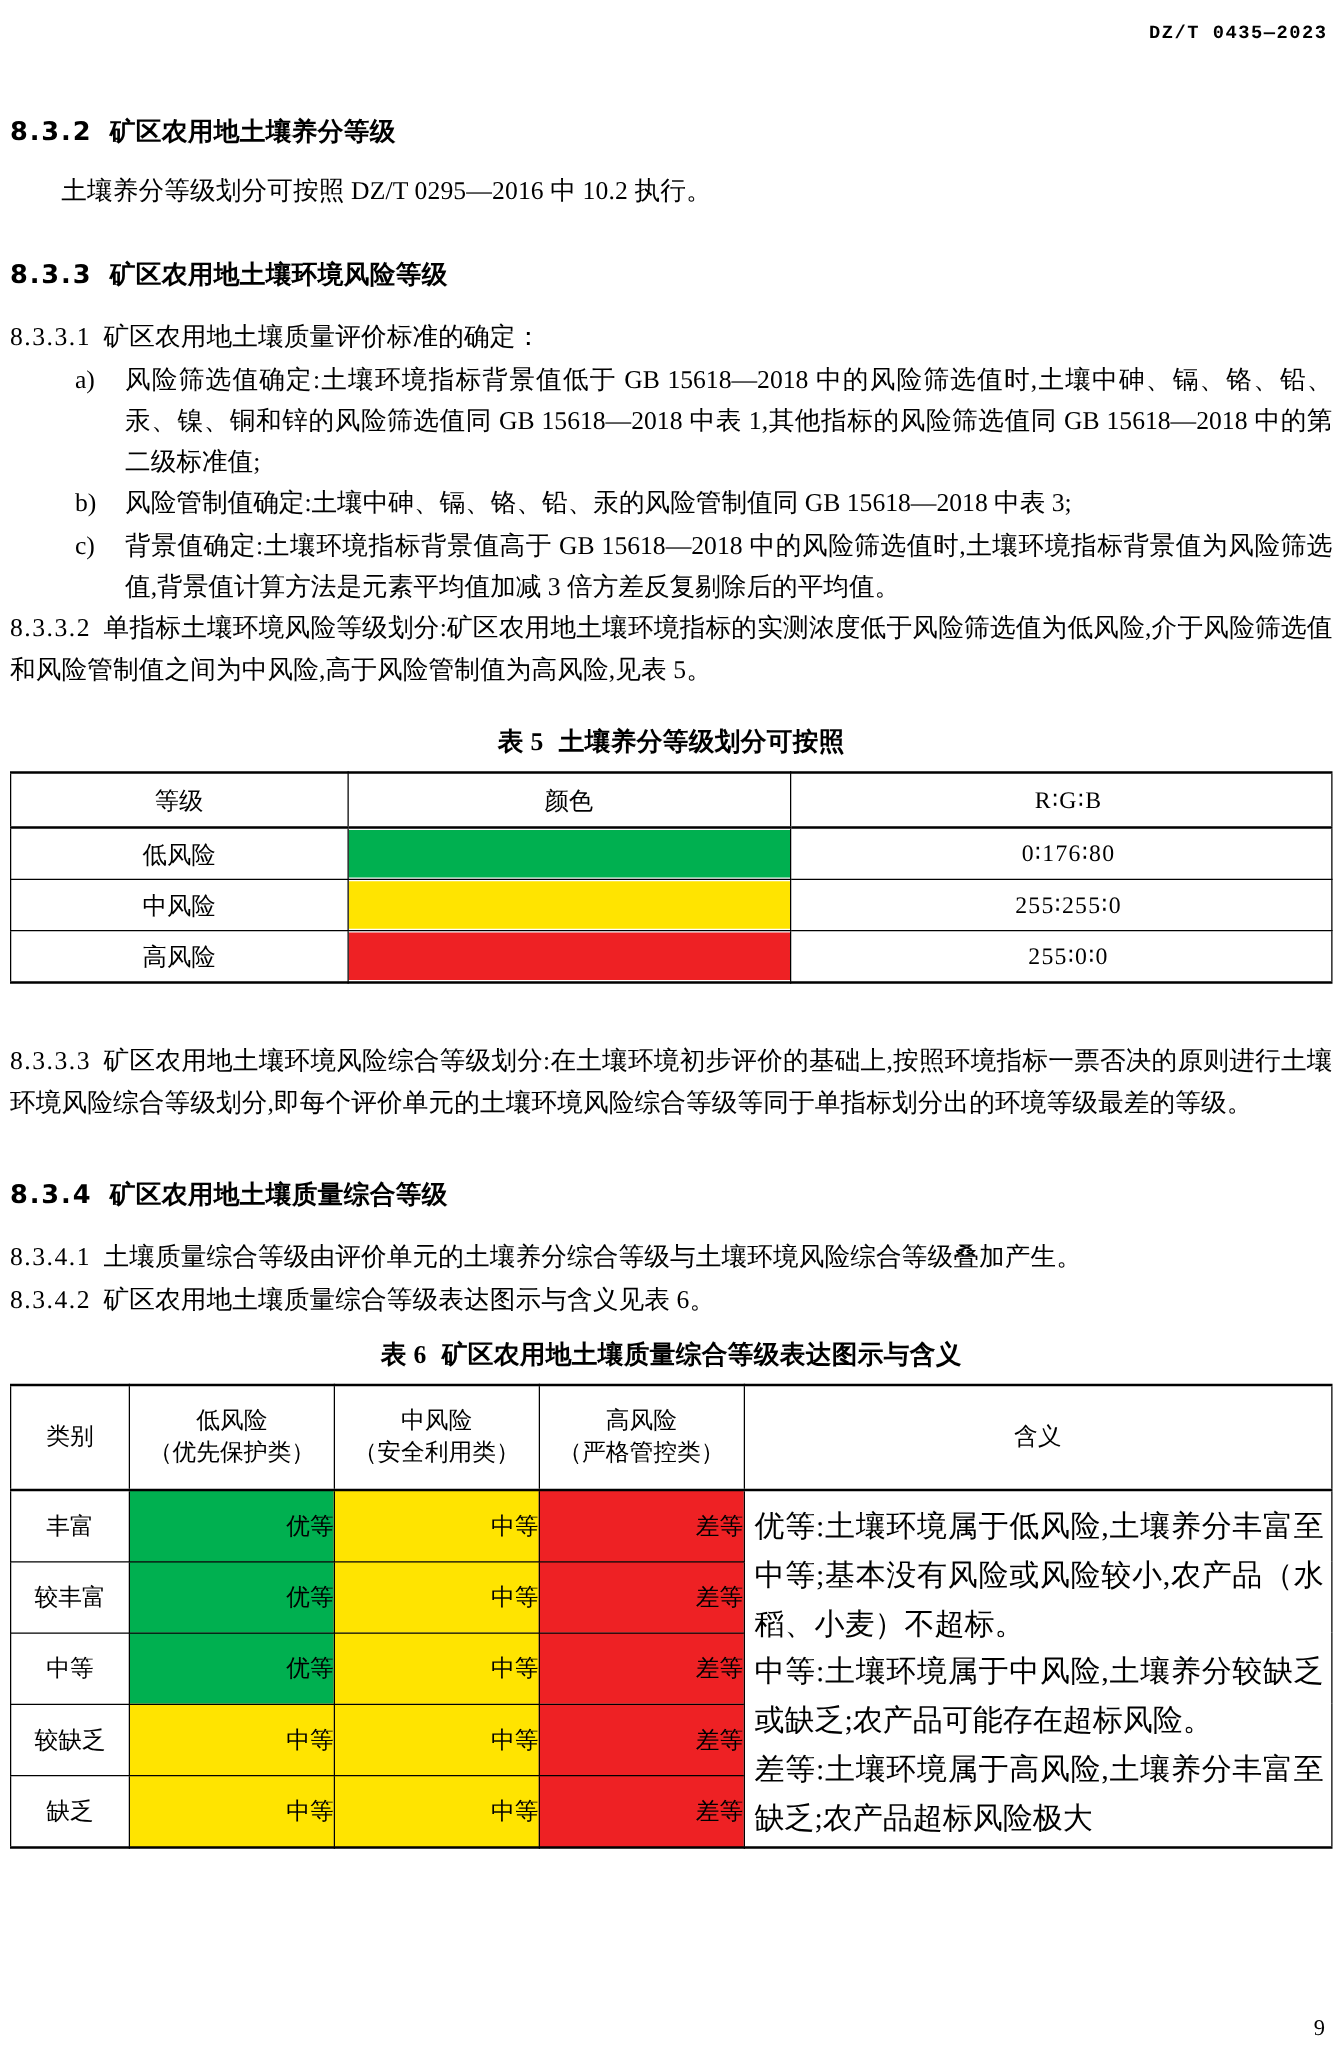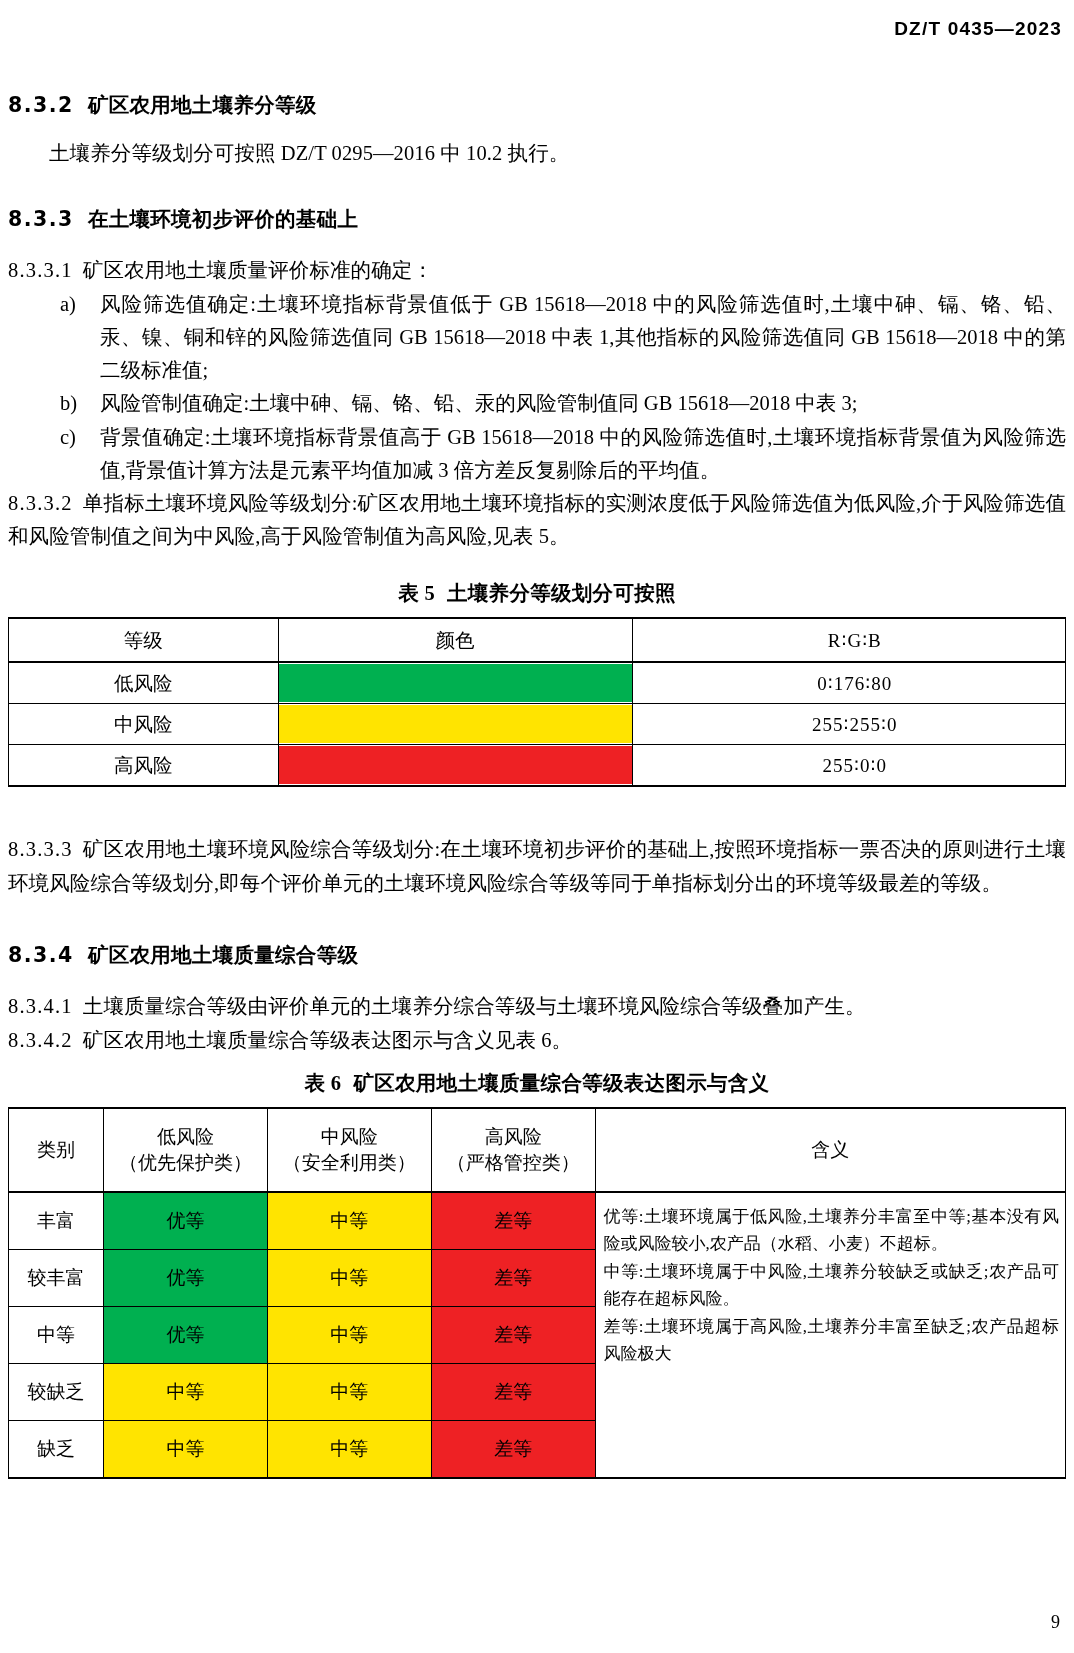--- a/index.html
+++ b/index.html
@@ -21,23 +21,23 @@
     height: 1653px;
     box-sizing: border-box;
     padding: 0;
   }
 
   
   .header {
     position: absolute;
     top: 18px;
     right: 12px;
-    font-family: Liberation Sans, sans-serif;
+    font-family: Liberation Mono, monospace;
     font-weight: bold;
-    font-size: 19px;
+    font-size: 15px;
     letter-spacing: 1.2px;
     text-align: right;
   }
 
   
   .content {
     position: absolute;
     top: 76px;
     left: 8px;
     width: 1058px;
@@ -162,26 +162,26 @@
   }
   #table6 .hdr-row td {
     height: 74px;
     border-bottom: 2.5px solid #000;
     line-height: 1.35;
     font-size: 19px;
     padding: 4px 2px;
   }
   #table6 td { height: 56px; }
   #table6 .cat { font-size: 19px; }
-  #table6 .grade { font-size: 19px; }
+  #table6 .grade { font-size: 19px; text-align: right; }
   #table6 .meaning {
     text-align: left;
     vertical-align: top;
-    padding: 10px 6px 16px 8px;
-    font-size: 17px;
+    padding: 10px 6px 2px 8px;
+    font-size: 24px;
     line-height: 1.62;
   }
   #table6 .meaning p {
     margin: 0;
     text-align: justify;
     text-justify: inter-ideograph;
   }
   .c-green { background: #00B050; }
   .c-yellow { background: #FFE400; }
   .c-red { background: #EE2124; }
@@ -208,21 +208,21 @@
 
     <div class="clause-head">
       <span class="num">8.3.2</span><span>矿区农用地土壤养分等级</span>
     </div>
     <div class="sp-12"></div>
     <p class="para indent">土壤养分等级划分可按照 DZ/T 0295—2016 中 10.2 执行。</p>
 
     <div class="sp-20"></div>
 
     <div class="clause-head">
-      <span class="num">8.3.3</span><span>在土壤环境初步评价的基础上</span>
+      <span class="num">8.3.3</span><span>矿区农用地土壤环境风险等级</span>
     </div>
 
     <div class="sp-16"></div>
 
     <p class="para">
       <span class="num">8.3.3.1</span><span>矿区农用地土壤质量评价标准的确定：</span>
     </p>
 
     <ul class="alist">
       <li>

